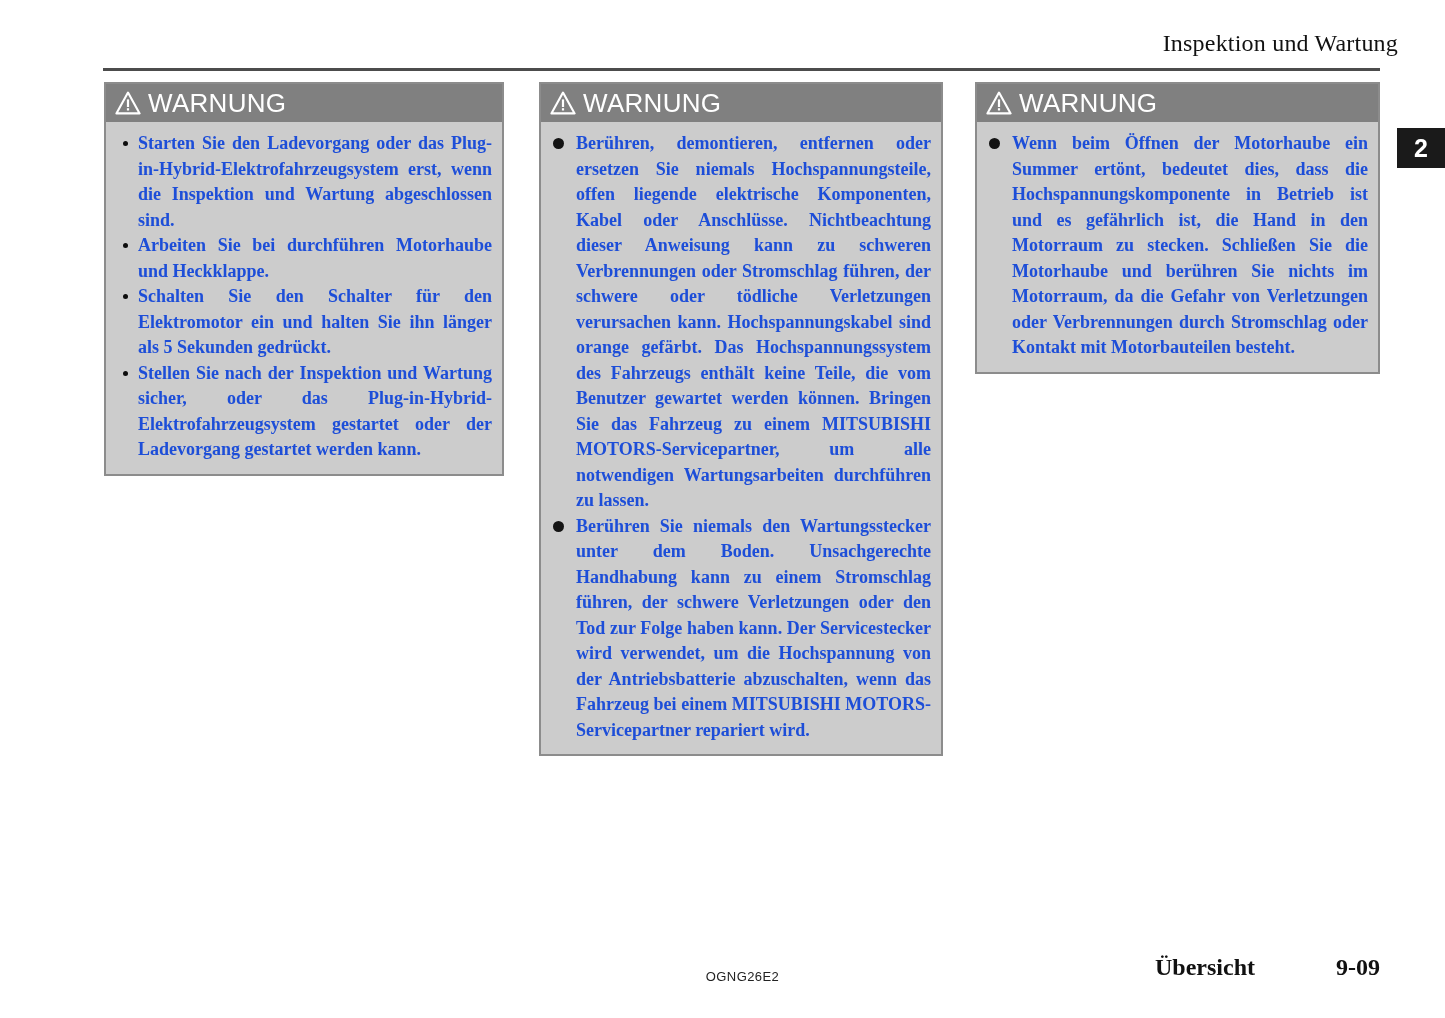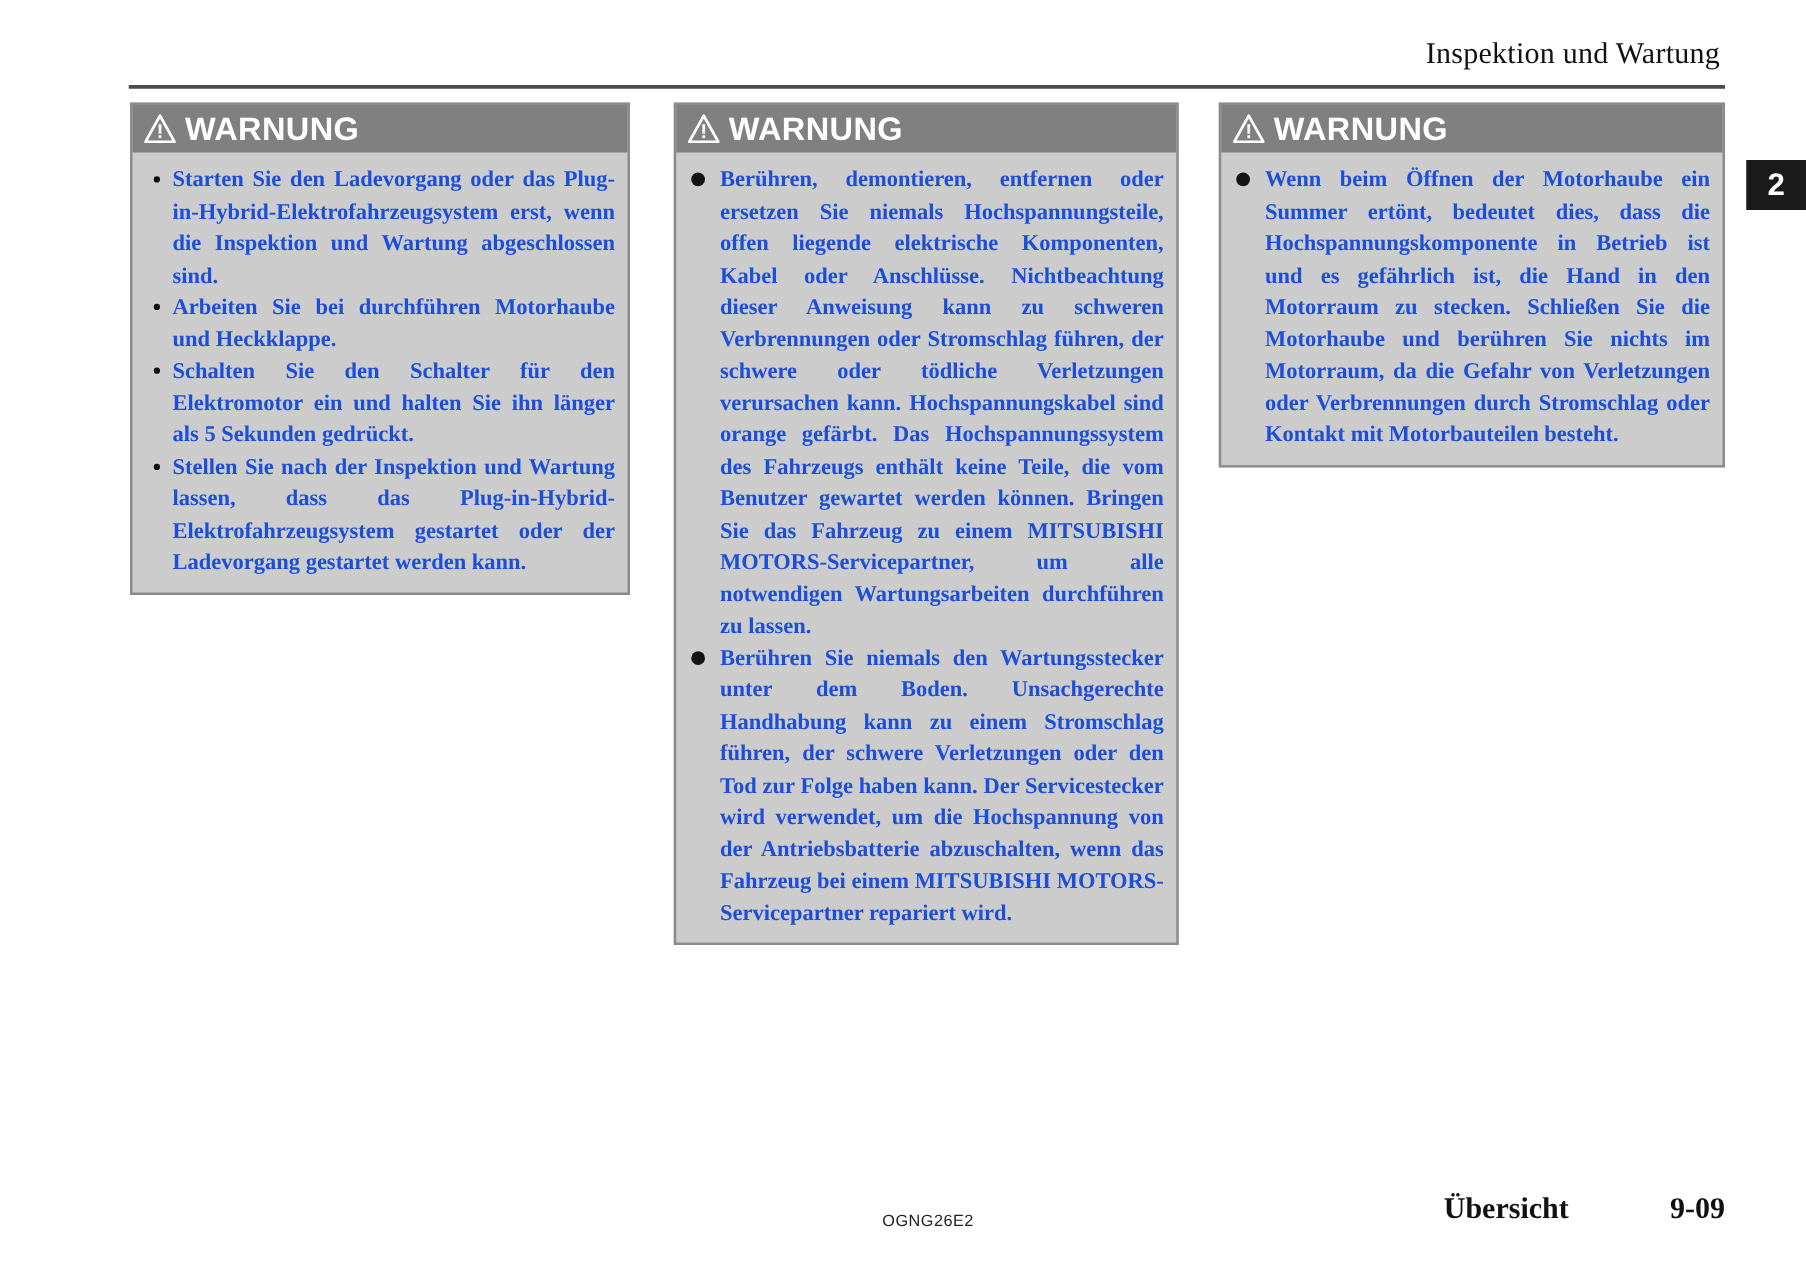--- a/index.html
+++ b/index.html
@@ -17,21 +17,21 @@
   }
 
   .page {
     position: absolute;
     inset: 0;
   }
 
   
   .page-header {
     position: absolute;
-    left: 99px;
+    left: 121px;
     top: 28px;
     width: 1277px;
     text-align: right;
   }
   .page-header .header-title {
     font-family: "Liberation Serif", serif;
     font-size: 24px;
     color: #111111;
     letter-spacing: 0.2px;
     line-height: 30px;
@@ -85,21 +85,21 @@
   }
   .warn-tri {
     width: 26px;
     height: 24px;
     flex: 0 0 auto;
     margin-right: 7px;
     display: block;
   }
   .warn-label {
     font-family: "Liberation Sans", sans-serif;
-    font-weight: bold;
+    font-weight: normal;
     font-size: 26px;
     color: #ffffff;
     line-height: 26px;
     letter-spacing: 0.3px;
   }
 
   .warn-body {
     padding: 9px 10px 11px 10px;
   }
 
@@ -202,21 +202,21 @@
         <rect x="11.9" y="8.4" width="2.2" height="7.6" fill="#ffffff"></rect>
         <rect x="11.9" y="17.2" width="2.2" height="2.3" fill="#ffffff"></rect>
       </svg>
       <span class="warn-label">WARNUNG</span>
     </div>
     <div class="warn-body">
       <ul class="warn-list dot">
         <li><span class="tx">Starten Sie den Ladevorgang oder das Plug-in-Hybrid-Elektrofahrzeugsystem erst, wenn die Inspektion und Wartung abgeschlossen sind.</span></li>
         <li><span class="tx">Arbeiten Sie bei durchführen Motorhaube und Heckklappe.</span></li>
         <li><span class="tx">Schalten Sie den Schalter für den Elektromotor ein und halten Sie ihn länger als 5 Sekunden gedrückt.</span></li>
-        <li><span class="tx">Stellen Sie nach der Inspektion und Wartung lassen, dass das Plug-in-Hybrid-Elektrofahrzeugsystem gestartet oder der Ladevorgang gestartet werden kann.</span></li>
+        <li><span class="tx">Stellen Sie nach der Inspektion und Wartung sicher, oder das Plug-in-Hybrid-Elektrofahrzeugsystem gestartet oder der Ladevorgang gestartet werden kann.</span></li>
       </ul>
     </div>
   </div>
 
   <div class="warn-box col2">
     <div class="warn-header">
       <svg class="warn-tri" viewBox="0 0 26 24">
         <path d="M13 1.6 L24.6 22.4 L1.4 22.4 Z" fill="none" stroke="#ffffff" stroke-width="2.1" stroke-linejoin="round"></path>
         <rect x="11.9" y="8.4" width="2.2" height="7.6" fill="#ffffff"></rect>
         <rect x="11.9" y="17.2" width="2.2" height="2.3" fill="#ffffff"></rect>

